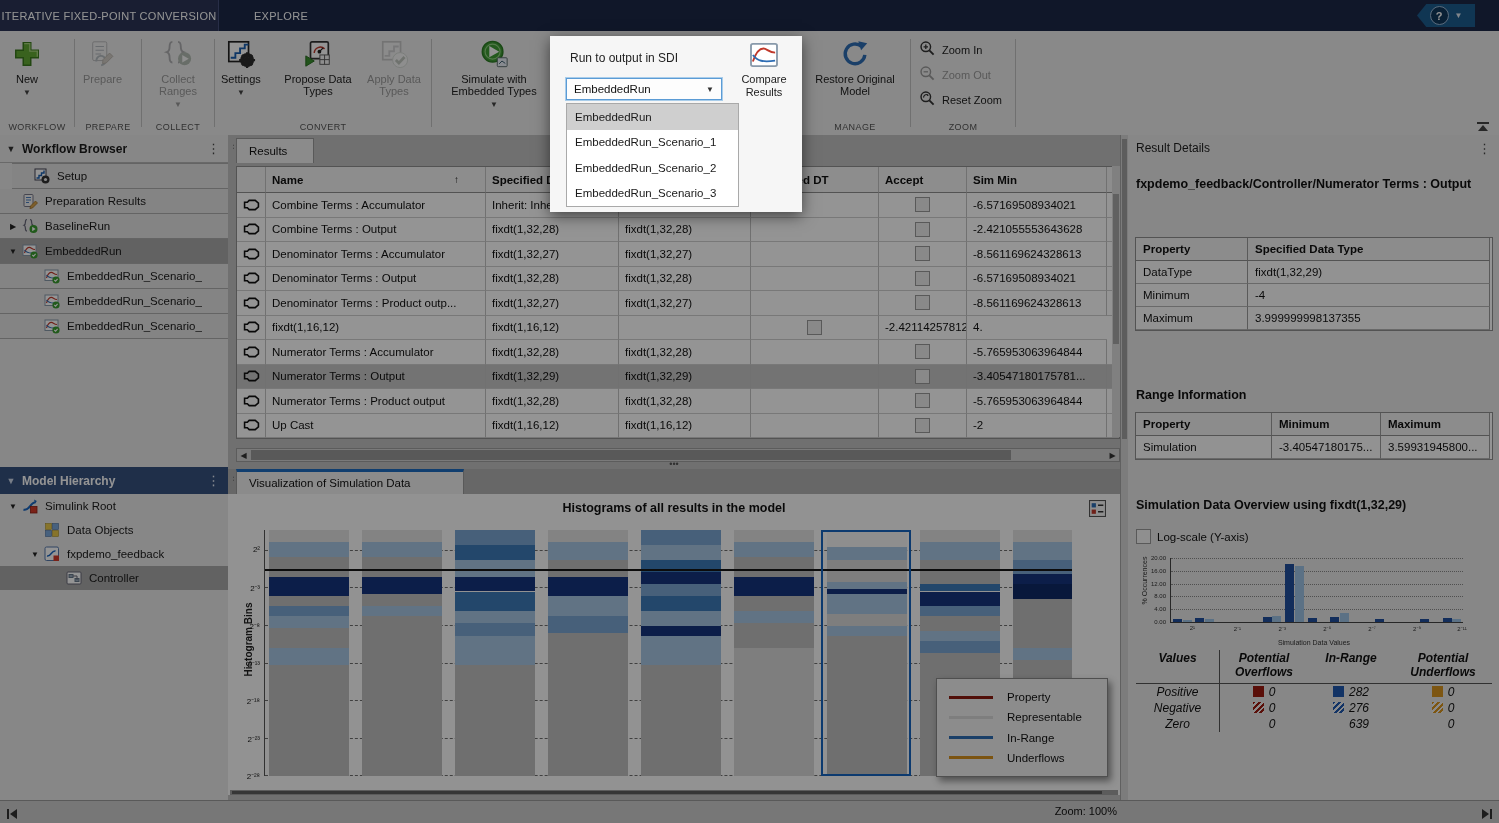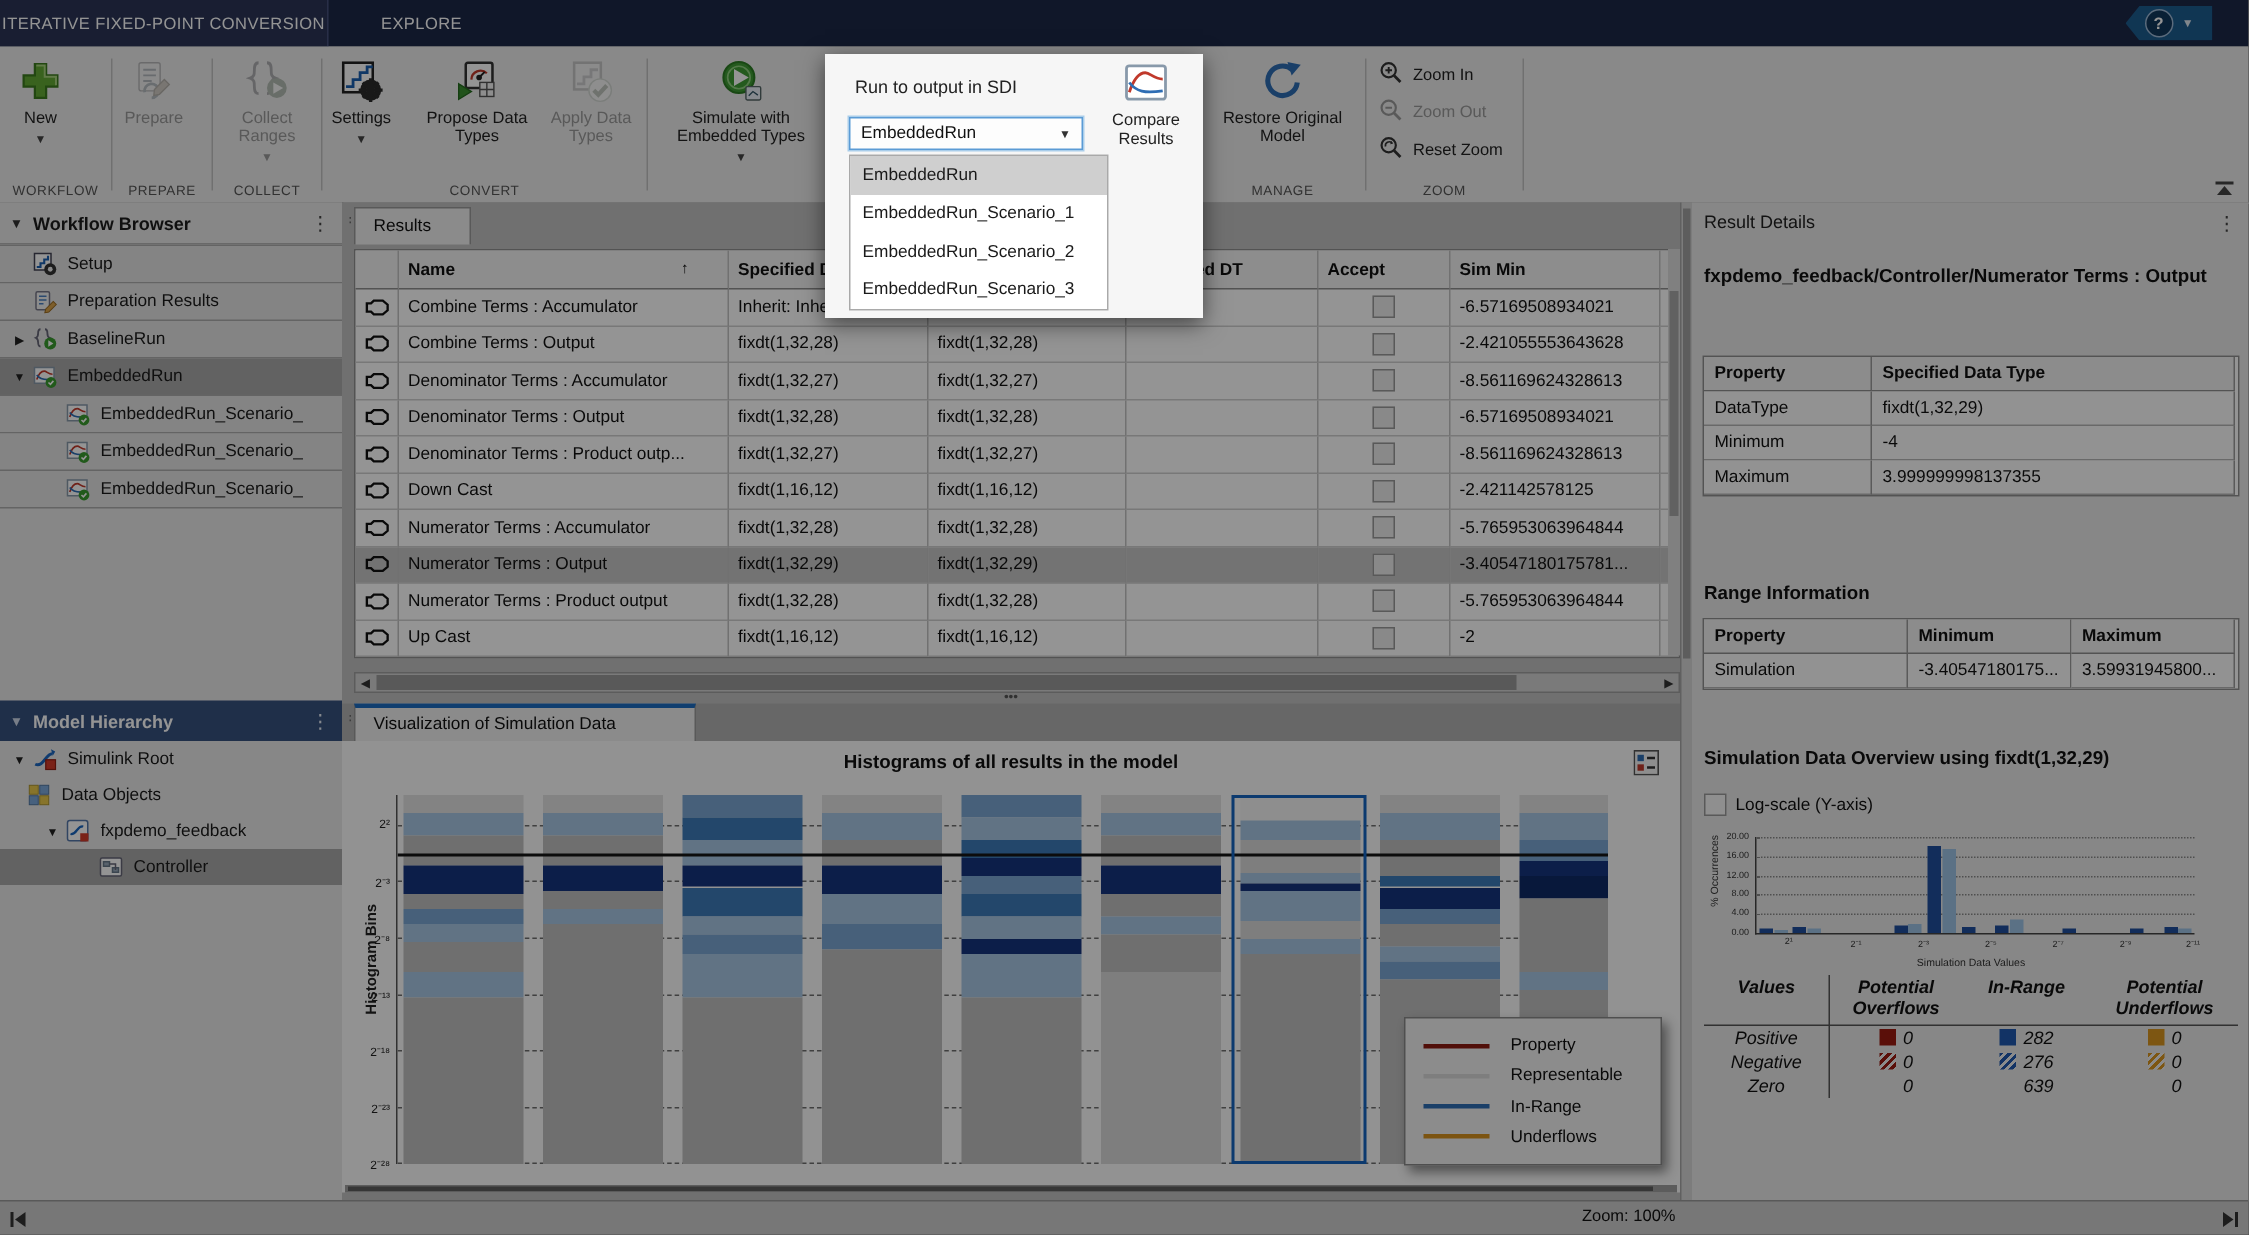--- a/index.html
+++ b/index.html
@@ -312,21 +312,21 @@
     </div>
   </div>
 
   <div class="left-panel">
     <div class="panel-h">
       <span class="pcaret">▼</span>
       <span>Workflow Browser</span>
       <span class="kebab">⋮</span>
     </div>
     <div class="wf" id="wf-items">
-        <div class="tree-row" style="padding-left: 4px;">
+        <div class="tree-row" style="padding-left: 4px; margin-left: 12px;">
           <span class="caret"></span>
           <span class="ic"><svg viewBox="0 0 16 16">
               <rect x="1" y="1" width="11" height="11" fill="#fff" stroke="#445"></rect>
               <path d="M2.5 10h2.5V7.5H7.5V5h2.5V2.5" fill="none" stroke="#1a5fb0" stroke-width="1.4"></path>
               <circle cx="11.5" cy="11.5" r="4" fill="#333"></circle>
               <circle cx="11.5" cy="11.5" r="1.6" fill="#eee"></circle>
             </svg></span>
           <span class="lab">Setup</span>
         </div>
         <div class="tree-row" style="padding-left: 4px;">
@@ -401,21 +401,21 @@
     <div id="mh-items" style="position:absolute;left:0;right:0;top:359px">
         <div class="tree-row" style="padding-left: 4px;">
           <span class="caret">▼</span>
           <span class="ic"><svg viewBox="0 0 16 16">
               <path d="M1.5 11.5c5.5 2.5 7-7.5 11.5-7" stroke="#1a66c0" stroke-width="2" fill="none"></path>
               <path d="M12 1.5l2.8 1.5-1.6 2.8z" fill="#1a66c0"></path>
               <rect x="8.5" y="8.5" width="6.5" height="6.5" fill="#d23b2a" stroke="#8f1f14" stroke-width=".8"></rect>
             </svg></span>
           <span class="lab">Simulink Root</span>
         </div>
-        <div class="tree-row" style="">
+        <div class="tree-row" style="padding-left: 26px;">
           <span class="caret"></span>
           <span class="ic"><svg viewBox="0 0 16 16">
               <rect x="1.5" y="1.5" width="6" height="6" fill="#e8c84a" stroke="#a98f28" stroke-width=".6"></rect>
               <rect x="8.5" y="1.5" width="6" height="6" fill="#7aa7d9" stroke="#4a6f9c" stroke-width=".6"></rect>
               <rect x="1.5" y="8.5" width="6" height="6" fill="#7aa7d9" stroke="#4a6f9c" stroke-width=".6"></rect>
               <rect x="8.5" y="8.5" width="6" height="6" fill="#e8c84a" stroke="#a98f28" stroke-width=".6"></rect>
             </svg></span>
           <span class="lab">Data Objects</span>
         </div>
         <div class="tree-row" style="padding-left: 26px;">
@@ -546,21 +546,20 @@
           </div>
           <div class="tcell">-8.561169624328613</div>
           <div class="tcell" style="border-right: none;">5.</div>
         </div>
         <div class="trow">
           <div class="tcell sigcell">
             <svg viewBox="0 0 18 13" style="width: 17px; height: 12px;">
               <path d="M1.5 3.5h3l2-2h6.5l3.5 3v4l-3.5 3H6.5l-2-2h-3z" fill="none" stroke="#111" stroke-width="1.7"></path>
             </svg>
           </div>
-          <div class="tcell">Down Cast</div>
           <div class="tcell">fixdt(1,16,12)</div>
           <div class="tcell">fixdt(1,16,12)</div>
           <div class="tcell"></div>
           <div class="tcell">
             <div class="cbx"></div>
           </div>
           <div class="tcell">-2.421142578125</div>
           <div class="tcell" style="border-right: none;">4.</div>
         </div>
         <div class="trow">

